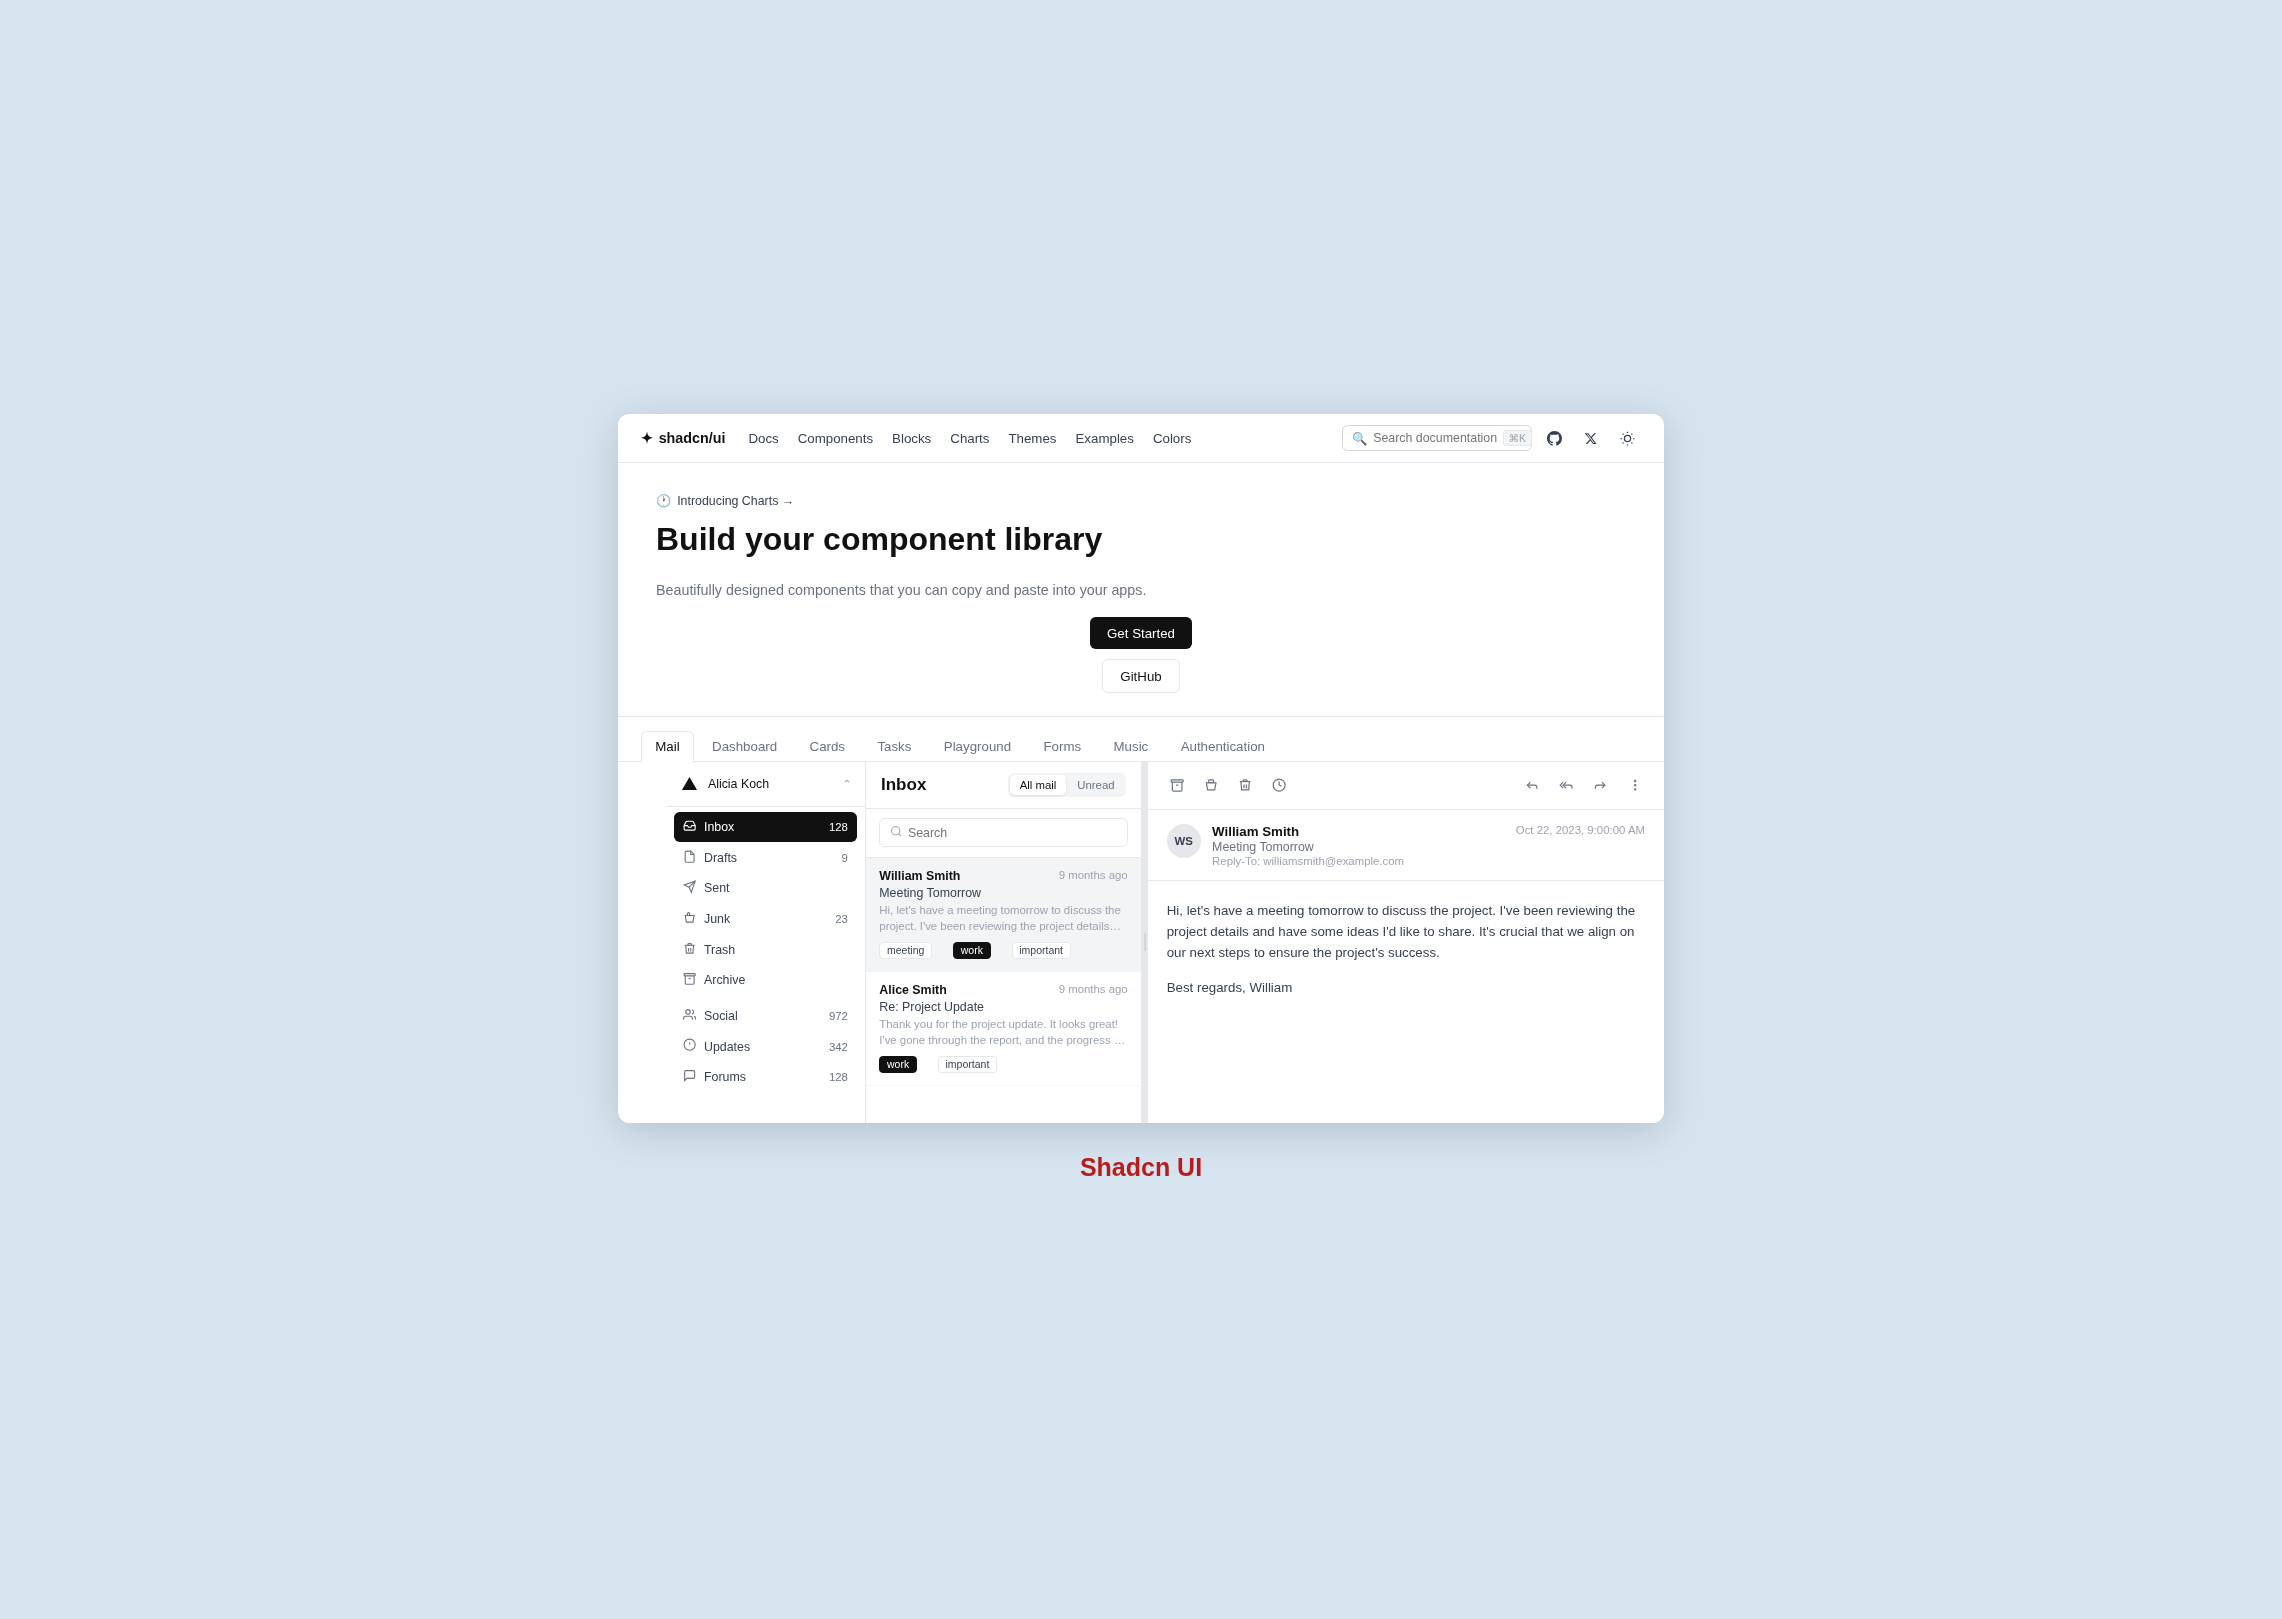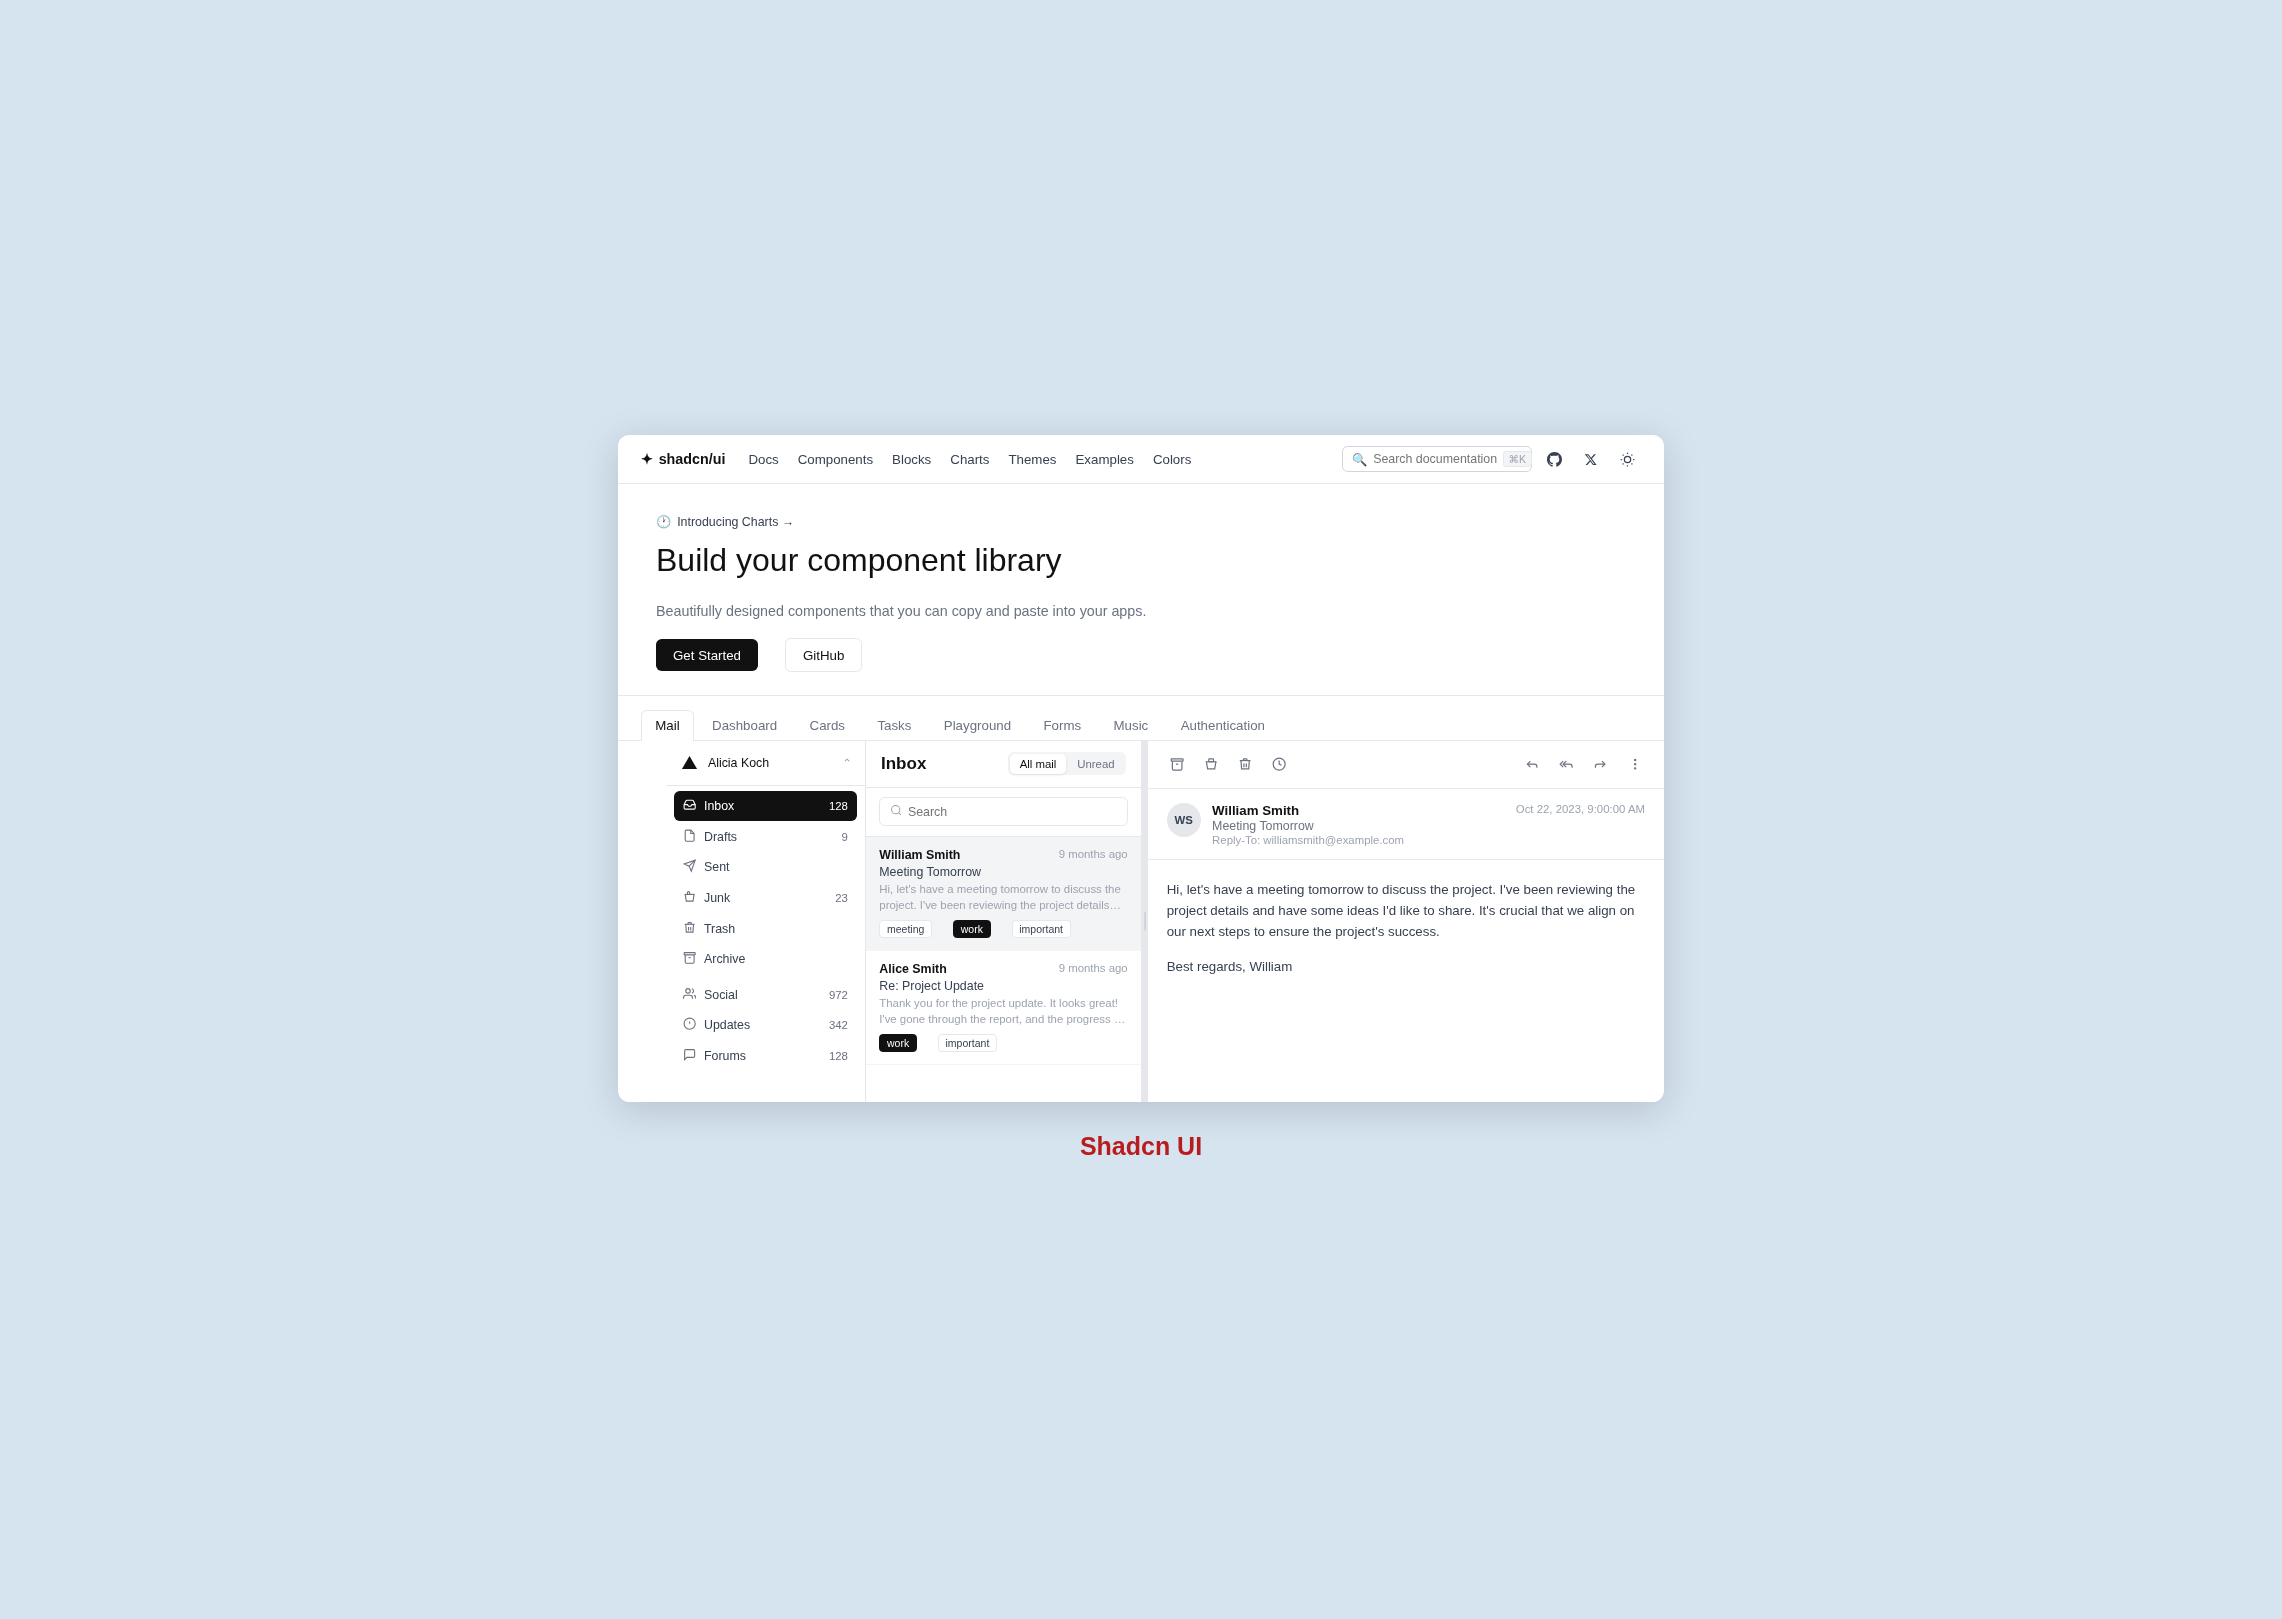--- a/index.html
+++ b/index.html
@@ -101,34 +101,35 @@
     .hero-badge {
       display: flex;
       align-items: center;
       gap: 5.7px;
       font-size: 12.4px;
       color: #374151;
       margin-bottom: 11.4px;
     }
     .hero-title {
       font-size: 32px;
-      font-weight: 400;
+      font-weight: 700;
       color: #111;
       line-height: 1.2;
       margin-bottom: 24px;
     }
     .hero-subtitle {
       font-size: 14.3px;
       color: #6b7280;
       margin-bottom: 19px;
     }
     .hero-buttons {
       display: flex;
-      gap: 27px;
-      align-items: center;
+      gap: 10px;
+      align-items: center;
+      flex-direction: column;
     }
     .btn-primary {
       background: #111;
       color: #fff;
       border: none;
       border-radius: 5.7px;
       padding: 8.6px 17px;
       font-size: 13.3px;
       font-weight: 500;
       cursor: pointer;

